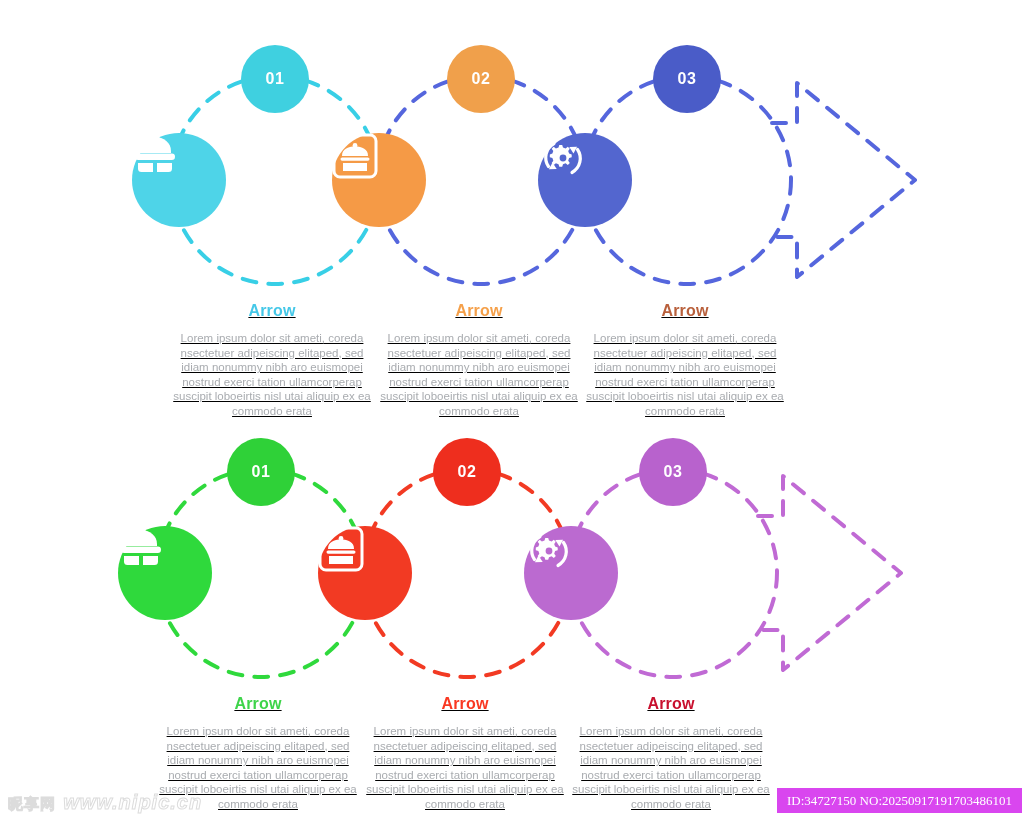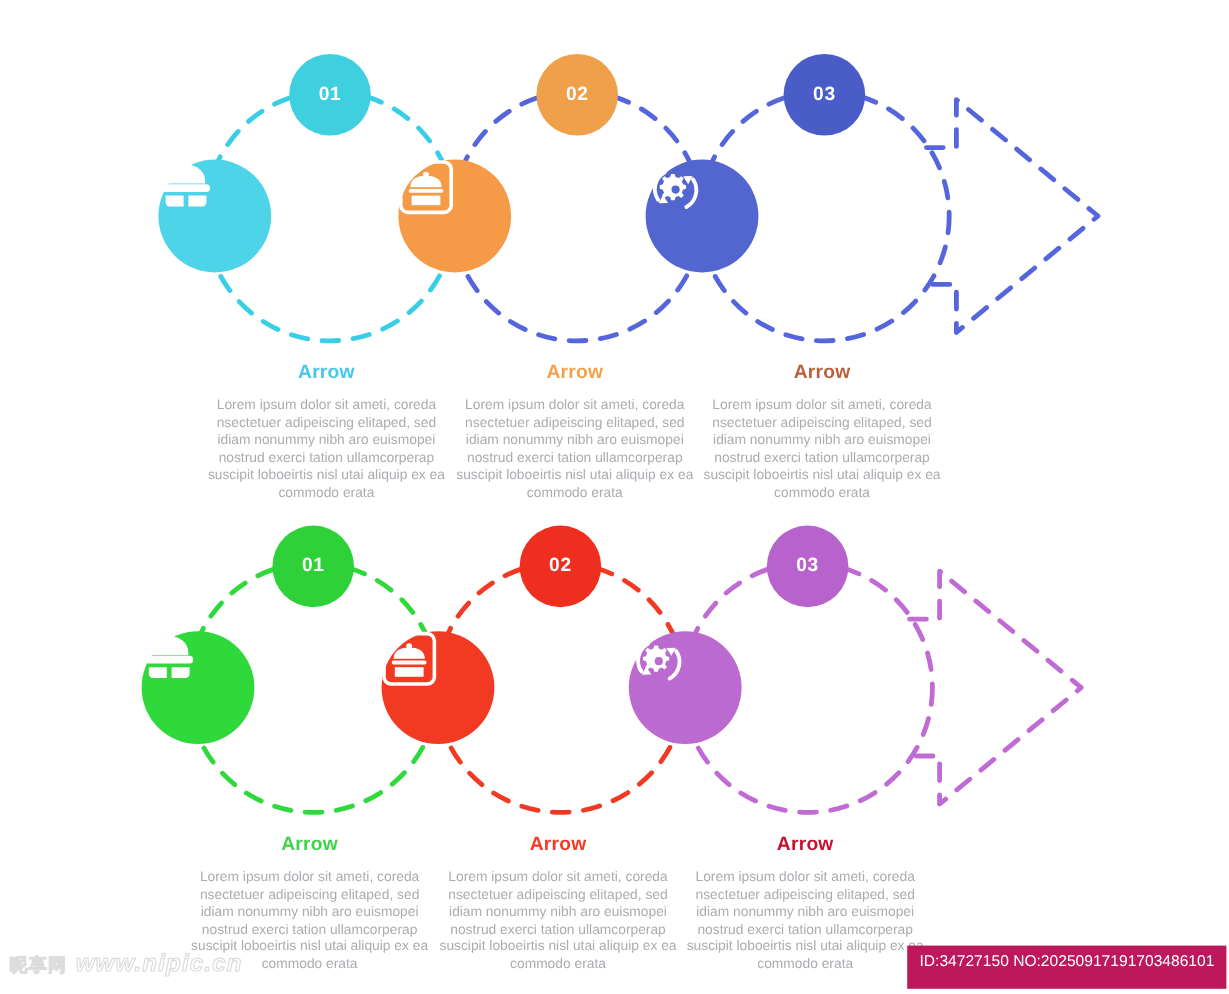--- a/index.html
+++ b/index.html
@@ -28,43 +28,43 @@
 
   
   .num-badge{
     position:absolute;width:68px;height:68px;border-radius:50%;
     display:flex;align-items:center;justify-content:center;
     color:#ffffff;font-size:16px;font-weight:bold;letter-spacing:.5px;
   }
 
   
   .captions{position:absolute;left:0;width:1024px;top:290px;height:120px;}
-  .caption{position:absolute;width:230px;text-align:center;}
+  .caption{position:absolute;width:230px;text-align:center;text-decoration:underline;}
   .caption .title{
     font-size:16px;font-weight:bold;margin:0 0 8px 0;letter-spacing:.2px;
   }
   .caption .body{
     font-size:11.5px;line-height:14.5px;color:#a9acb0;margin:11px;
   }
 
   
   .watermark{
     position:absolute;left:8px;top:789px;
     font-size:22px;font-weight:bold;
     color:transparent;
     -webkit-text-stroke:1px #dcdcdc;
     letter-spacing:1px;white-space:nowrap;
     font-family:"Liberation Sans", sans-serif;
   }
   .wm-cn{font-size:15px;}
   .wm-url{font-size:20px;font-style:italic;}
   .id-badge{
     position:absolute;right:2px;top:788px;
-    background:#be185d;color:#ffffff;
-    font-size:13px;padding:5px 10px 16px 10px;white-space:nowrap;
+    background:#d946ef;color:#ffffff;
+    font-size:13px;padding:5px 10px 4px 10px;white-space:nowrap;font-family:Liberation Serif, serif;
   }
 </style>
 </head>
 <body style="background: rgb(255, 255, 255);">
 
 <div class="stage">
 
   <div class="section top">
     <div class="diagram">
       <svg width="1024" height="290" viewBox="0 0 1024 290">

